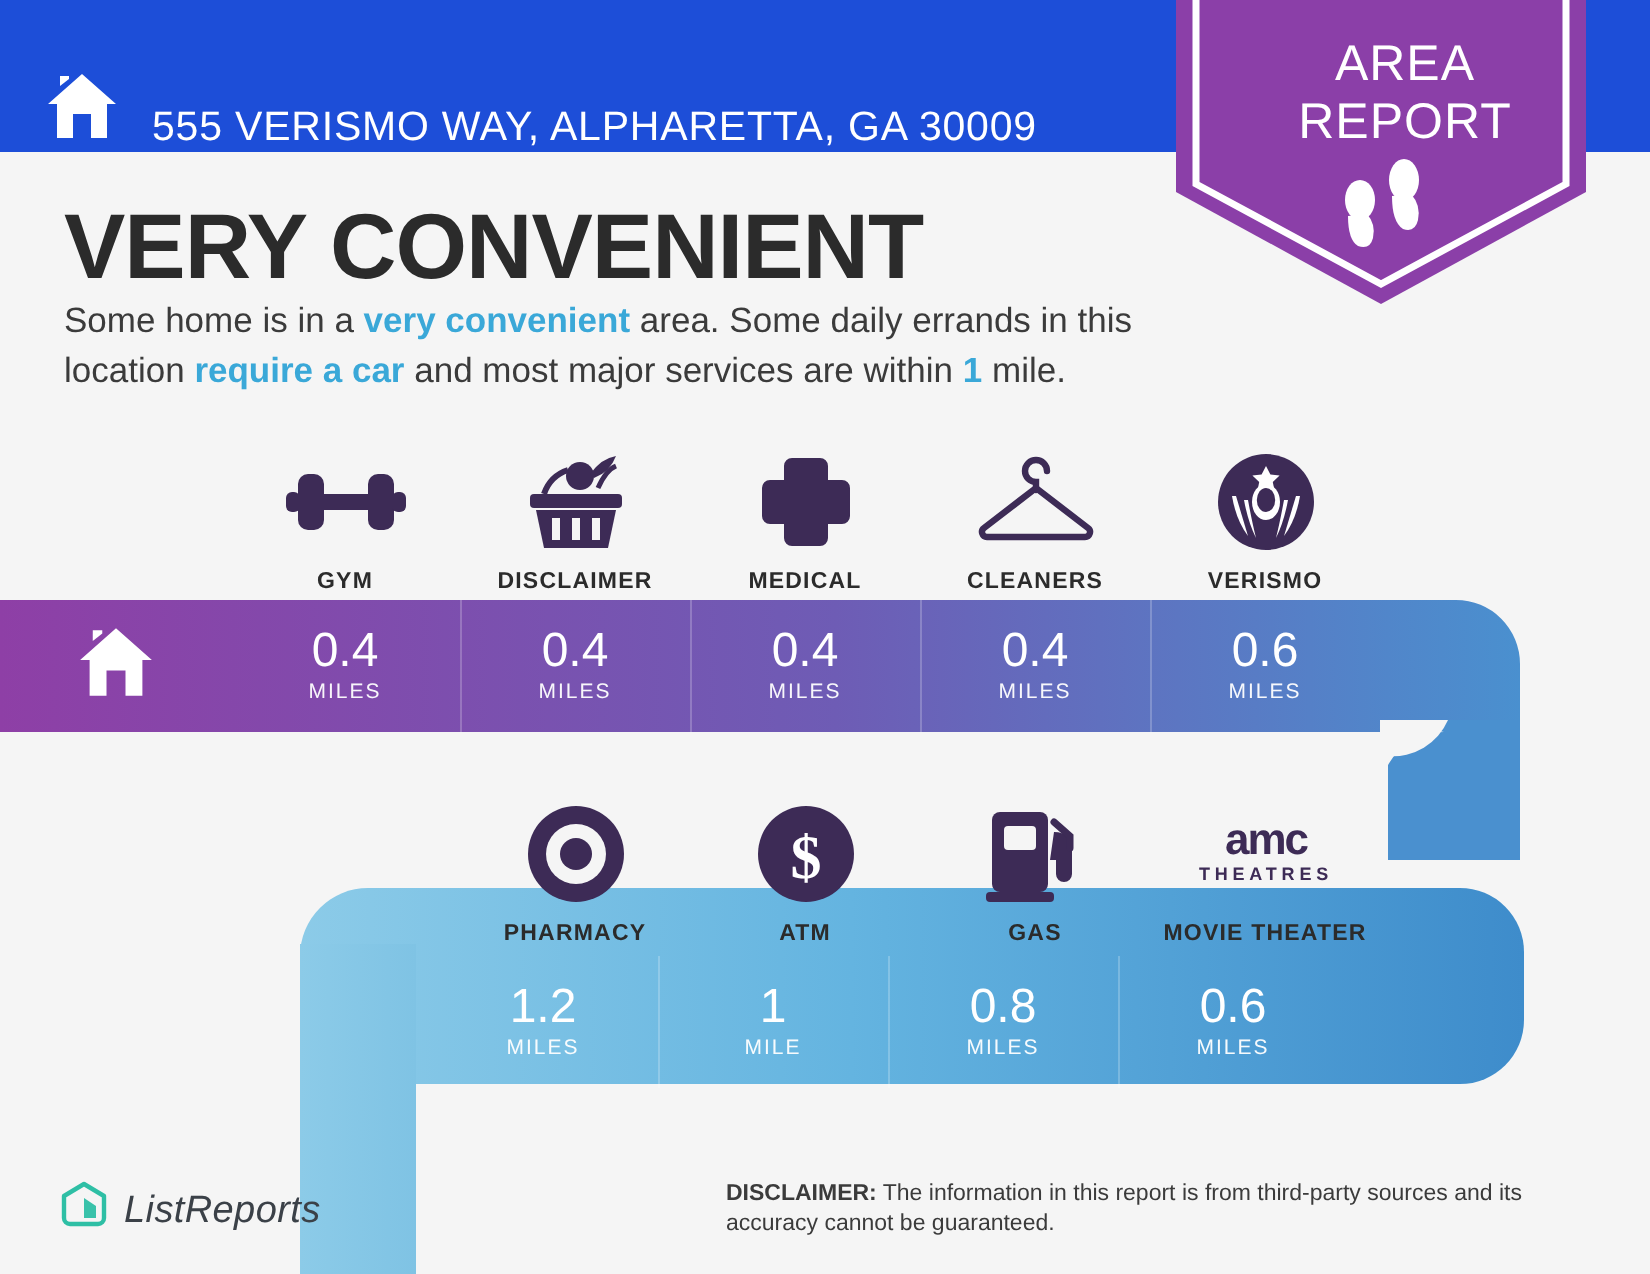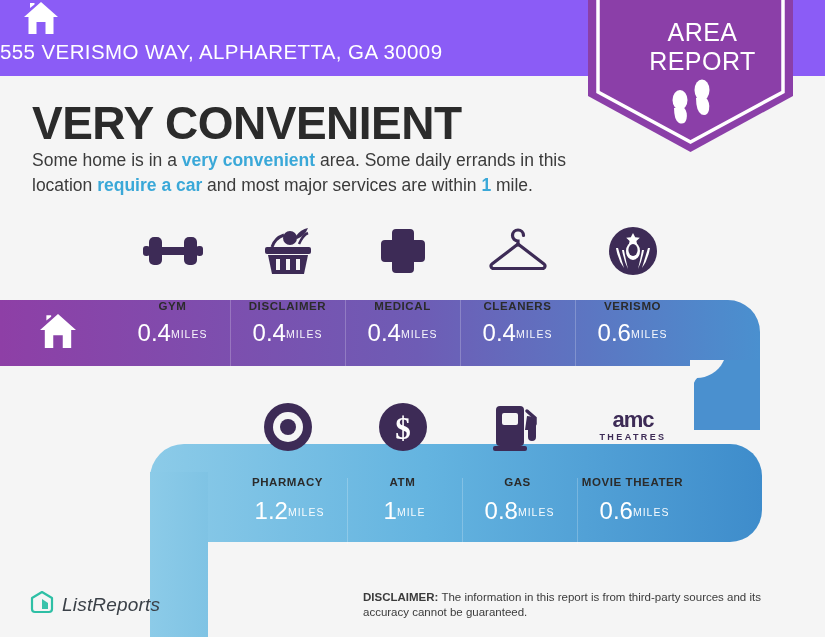--- a/index.html
+++ b/index.html
@@ -7,21 +7,21 @@
     width:825px;height:637px;
     background:#f4f4f4;
     font-family:"Liberation Sans", sans-serif;
     overflow:hidden;position:relative;
   }
   #page{position:relative;width:825px;height:637px;background:#f5f5f5;overflow:hidden;}
 
   
   .header{
     position:absolute;left:0;top:0;width:825px;height:76px;
-    background:#8b5cf6;display:flex;align-items:flex-start;flex-direction:column;
+    background:#1d4ed8;display:flex;align-items:flex-end;
   }
   .header-home{margin-left:22px;margin-right:16px;display:block;}
   .header-address{
     color:#ffffff;font-size:20.5px;letter-spacing:.4px;
     font-weight:400;white-space:nowrap;
   }
 
   
   .badge-wrap{position:absolute;left:588px;top:0;width:205px;height:152px;}
   .badge-svg{display:block;}
@@ -43,28 +43,28 @@
   .accent{color:#3aa8d8;font-weight:bold;}
 
   
   .icon-row{position:absolute;display:flex;}
   .icon-cell{
     width:115px;display:flex;flex-direction:column;
     align-items:center;justify-content:flex-end;
   }
   .icon-glyph{height:58px;display:flex;align-items:center;justify-content:center;}
   .icon-label{
-    margin-top:20px;font-size:11.5px;font-weight:bold;
+    margin-top:5px;font-size:11.5px;font-weight:bold;
     color:#2b2b2b;letter-spacing:.6px;white-space:nowrap;
   }
 
   
   .bar-row{position:absolute;display:flex;height:66px;}
   .bar-cell{
-    width:115px;height:66px;display:flex;flex-direction:row;
+    width:115px;height:66px;display:flex;flex-direction:column;
     align-items:center;justify-content:center;position:relative;
   }
   .bar-cell + .bar-cell::before{
     content:"";position:absolute;left:0;top:0;bottom:0;width:1px;
     background:rgba(255,255,255,.22);
   }
   .bar-val{color:#fff;font-size:24px;line-height:24px;font-weight:400;}
   .bar-unit{color:#fff;font-size:10.5px;letter-spacing:1px;margin-top:2px;opacity:.95;}
   .bar-home{width:115px;height:66px;display:flex;align-items:center;justify-content:center;}
 
@@ -298,21 +298,21 @@
       <span class="icon-glyph">
         <svg width="84" height="40" viewBox="0 0 84 40">
           <text x="42" y="20" text-anchor="middle" font-family="Liberation Sans, sans-serif" font-size="22" font-weight="bold" fill="#3D2B56" letter-spacing="-1">amc</text>
           <text x="42" y="33" text-anchor="middle" font-family="Liberation Sans, sans-serif" font-size="9" font-weight="bold" fill="#3D2B56" letter-spacing="2.4">THEATRES</text>
         </svg>
       </span>
       <span class="icon-label">MOVIE THEATER</span>
     </div>
   </div>
 
-  <div class="bar-row" style="left:232px;top:478px;">
+  <div class="bar-row" style="left:214px;top:478px;">
     <div class="bar-cell">
       <span class="bar-val">1.2</span>
       <span class="bar-unit">MILES</span>
     </div>
     <div class="bar-cell">
       <span class="bar-val">1</span>
       <span class="bar-unit">MILE</span>
     </div>
     <div class="bar-cell">
       <span class="bar-val">0.8</span>

